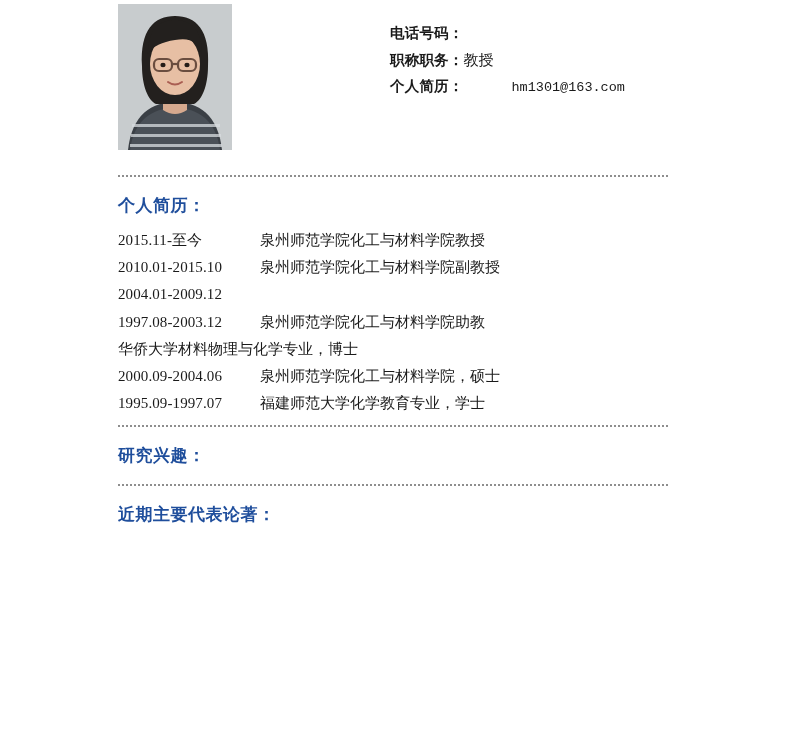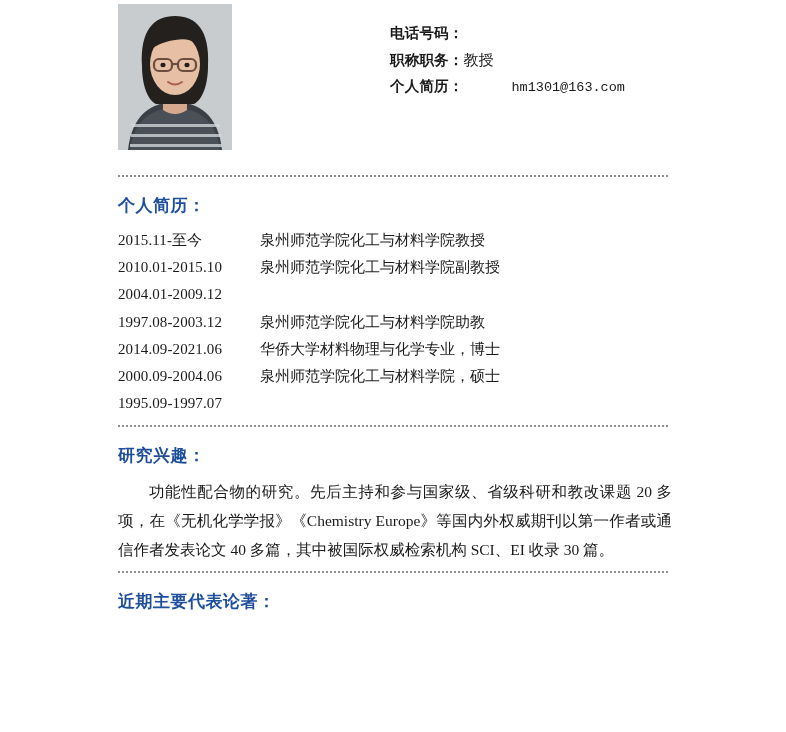--- a/index.html
+++ b/index.html
@@ -181,36 +181,35 @@
       <span class="desc">泉州师范学院化工与材料学院副教授</span>
     </div>
     <div class="cvrow">
       <span class="period">2004.01-2009.12</span>
     </div>
     <div class="cvrow">
       <span class="period">1997.08-2003.12</span>
       <span class="desc">泉州师范学院化工与材料学院助教</span>
     </div>
     <div class="cvrow">
-      <span class="period">2014.09-2021.06</span>
       <span class="desc">华侨大学材料物理与化学专业，博士</span>
     </div>
     <div class="cvrow">
       <span class="period">2000.09-2004.06</span>
       <span class="desc">泉州师范学院化工与材料学院，硕士</span>
     </div>
     <div class="cvrow">
       <span class="period">1995.09-1997.07</span>
+      <span class="desc">福建师范大学化学教育专业，学士</span>
     </div>
   </div>
 
   <div class="gap-a"></div>
   <div class="dotsep"></div>
 
   <div class="heading">研究兴趣：</div>
-  <div class="para">功能性配合物的研究。先后主持和参与国家级、省级科研和教改课题 20 多项，在《无机化学学报》《Chemistry Europe》等国内外权威期刊以第一作者或通信作者发表论文 40 多篇，其中被国际权威检索机构 SCI、EI 收录 30 篇。</div>
 
   <div class="gap-b"></div>
   <div class="dotsep"></div>
 
   <div class="heading">近期主要代表论著：</div>
 
 </div>
 
 </body></html>

